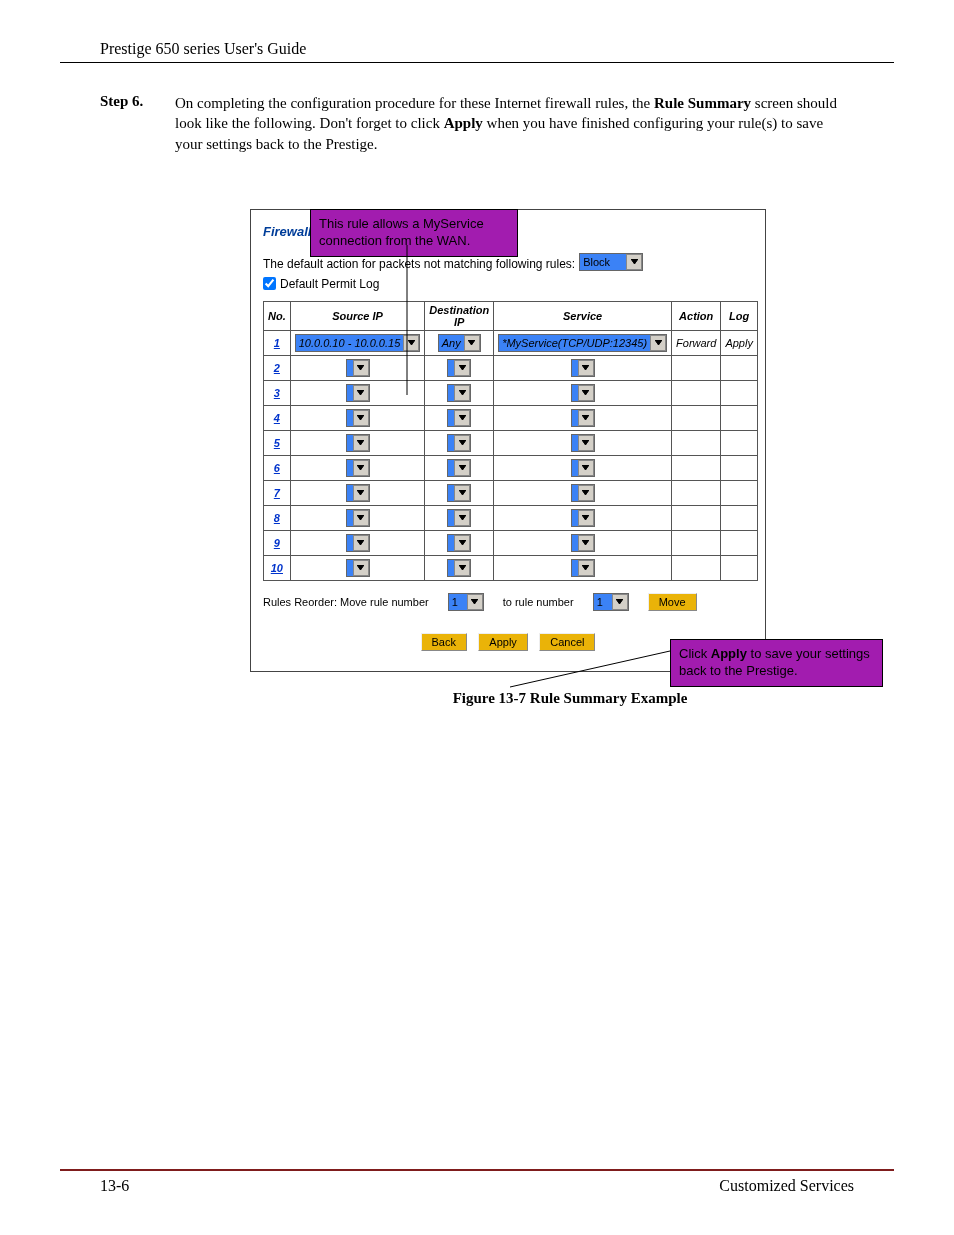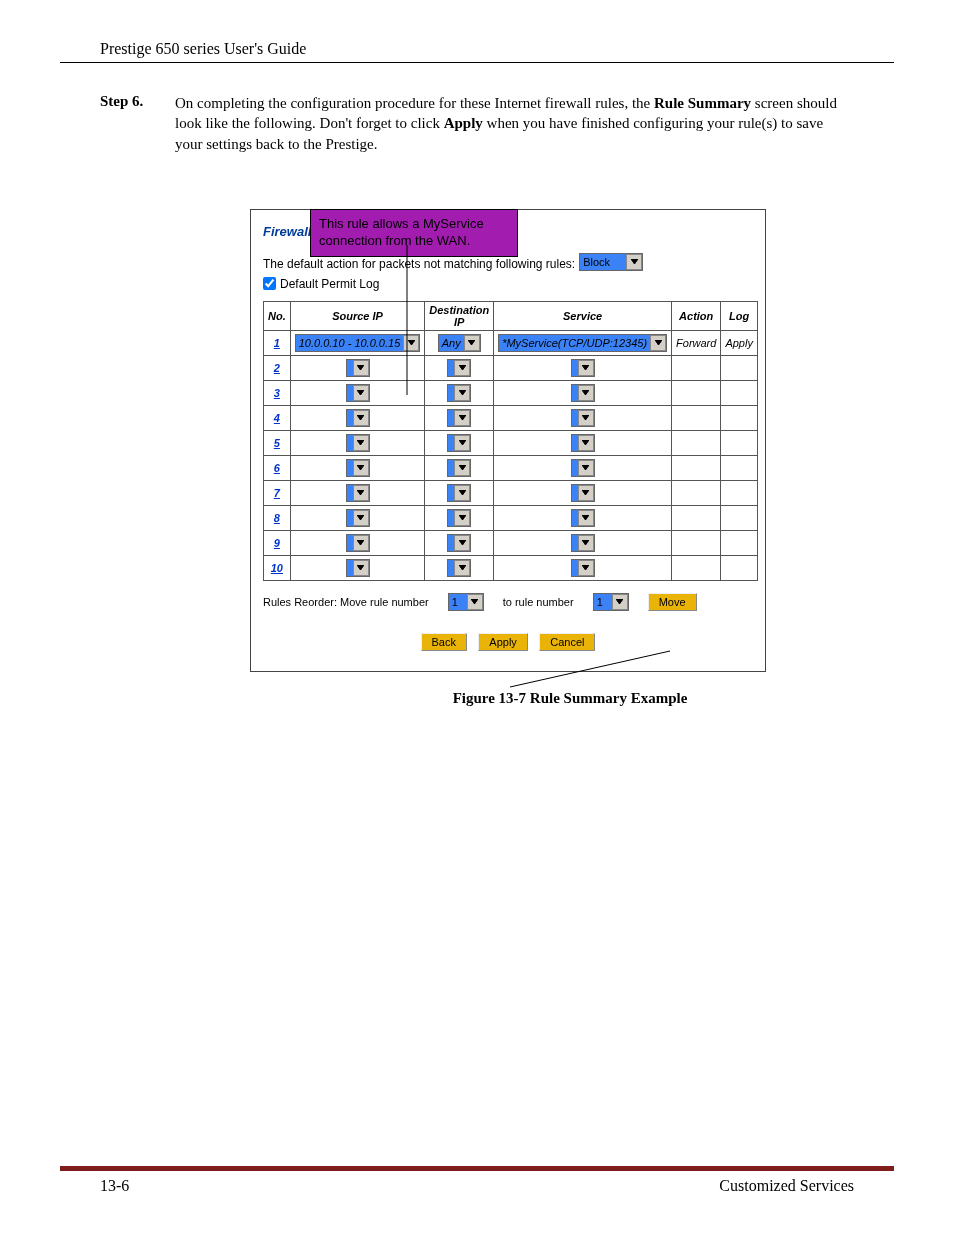--- a/index.html
+++ b/index.html
@@ -142,21 +142,21 @@
     font-weight: bold;
     margin-top: 18px;
     font-size: 15px;
   }
   .footer {
     position: absolute;
     left: 60px; right: 60px;
     bottom: 40px;
   }
   .footer-line {
-    border-top: 5px solid #7f1d1d;
+    border-top: 2px solid #7f1d1d;
     padding: 6px 40px 0 40px;
     display:flex;justify-content:space-between;
     font-size:16px;
   }
   input[type=checkbox]{margin:0;}
   svg line, svg path { stroke:#000; }
 </style>
 </head>
 <body>
 
@@ -524,20 +524,23 @@
       <button class="btn">Move</button>
     </div>
 
     <div class="bottom-btns">
       <button class="btn">Back</button>
       <button class="btn">Apply</button>
       <button class="btn">Cancel</button>
     </div>
   </div>
 
+  <div class="callout" style="top:430px;left:420px;width:195px;">
+    <span>Click </span><b>Apply</b><span> to save your settings back to the Prestige.</span>
+  </div>
   <svg style="position:absolute;top:440px;left:260px;width:165px;height:40px;pointer-events:none">
     <line x1="0" y1="38" x2="160" y2="2" stroke-width="1"></line>
   </svg>
 
   <div class="caption">Figure 13-7 Rule Summary Example</div>
 </div>
 
 <div class="footer">
   <div class="footer-line">
     <span>13-6</span>

